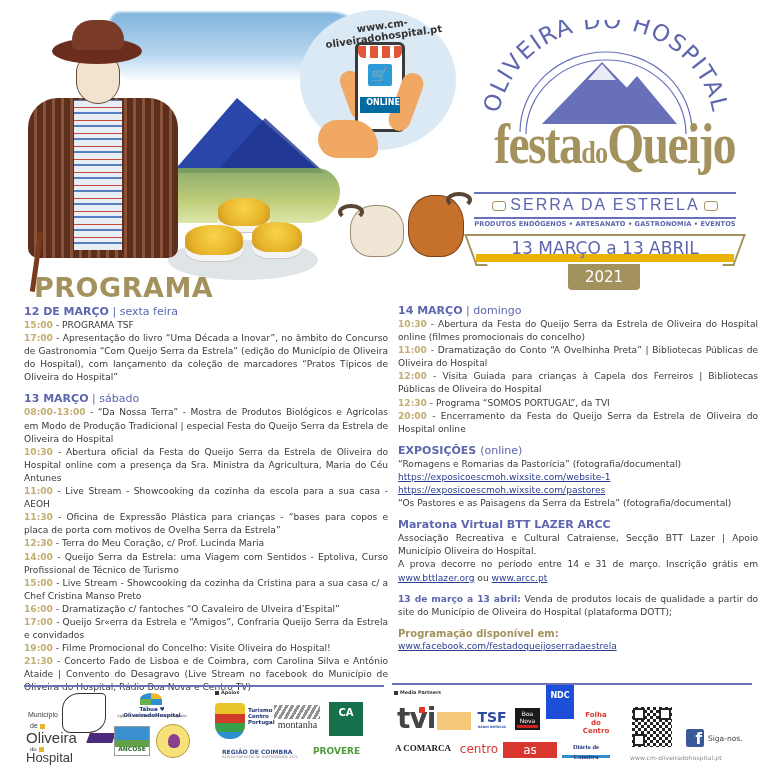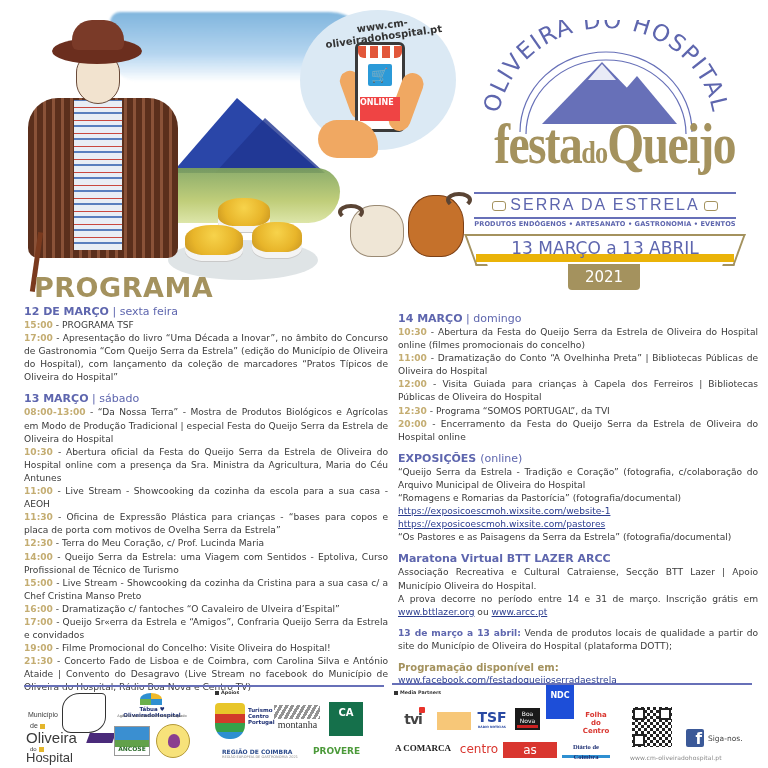--- a/index.html
+++ b/index.html
@@ -45,22 +45,22 @@
                   background: #dbe9f4; }
   .online-url { position: absolute; left: 308px; top: 20px; width: 150px; text-align: center;
                 font-family: "DejaVu Sans", sans-serif; font-weight: bold; font-size: 10px; color: #333;
                 transform: rotate(-8deg); }
   .phone { position: absolute; left: 355px; top: 42px; width: 50px; height: 90px; border-radius: 6px;
            background: #ffffff; border: 3px solid #3a3a3a; }
   .awning { position: absolute; left: 358px; top: 46px; width: 44px; height: 12px;
             background: repeating-linear-gradient(90deg, #e2573a 0 8px, #ffffff 8px 12px); border-radius: 0 0 6px 6px; }
   .cart-box { position: absolute; left: 368px; top: 64px; width: 24px; height: 22px; background: #2b9ad8; border-radius: 2px;
               color: #fff; font-size: 14px; line-height: 22px; text-align: center; }
-  .online-label { position: absolute; left: 360px; top: 97px; width: 40px; height: 24px; background: #ef4444;
-                  color: #fff; font-family: "DejaVu Sans", sans-serif; font-weight: bold; font-size: 8px; line-height: 12px; text-align: left; }
+  .online-label { position: absolute; left: 360px; top: 97px; width: 40px; height: 16px; background: #0369a1;
+                  color: #fff; font-family: "DejaVu Sans", sans-serif; font-weight: bold; font-size: 8px; line-height: 12px; text-align: right; }
   .hand { position: absolute; background: #f0a862; border-radius: 20px; }
   .hand.h1 { left: 345px; top: 70px; width: 20px; height: 50px; transform: rotate(-20deg); }
   .hand.h2 { left: 395px; top: 72px; width: 22px; height: 60px; transform: rotate(20deg); }
   .hand.h3 { left: 318px; top: 120px; width: 60px; height: 38px; border-radius: 22px 30px 10px 22px; }
 
   .goat { position: absolute; border-radius: 45% 45% 40% 40%; }
   .goat.g1 { left: 350px; top: 205px; width: 54px; height: 52px; background: #efe6d6; border: 1px solid #9a8a74; }
   .goat.g2 { left: 408px; top: 195px; width: 56px; height: 62px; background: #c5712b; border: 1px solid #7b3f15; }
   .horn { position: absolute; width: 26px; height: 16px; border: 4px solid #5a4434; border-radius: 50%; border-bottom-color: transparent; }
 
@@ -91,21 +91,21 @@
   .date-ribbon::before { left: -6px; border-right: none; transform: skewX(20deg); }
   .date-ribbon::after { right: -6px; border-left: none; transform: skewX(-20deg); }
   .year-badge { position: absolute; left: 98px; top: 244px; width: 72px; height: 26px; background: #a4925e; border-radius: 0 0 4px 4px;
                 font-family: "DejaVu Sans", sans-serif; font-size: 15px; line-height: 26px; color: #fff; text-align: center; }
 
   
   .programa-title { position: absolute; left: 34px; top: 272px; font-family: "DejaVu Sans", sans-serif; font-weight: bold;
                     font-size: 27px; color: #a4925e; letter-spacing: .5px; }
   .col { position: absolute; font-family: "DejaVu Sans", sans-serif; font-size: 9.1px; line-height: 13.1px; color: #3a3a3a; text-align: justify; margin-left: 6px; }
   .col.left { left: 18px; top: 305px; width: 364px; }
-  .col.right { left: 392px; top: 312px; width: 360px; }
+  .col.right { left: 392px; top: 304px; width: 360px; }
   .day-head { font-size: 11px; line-height: 14px; color: #5e66ae; margin-bottom: 0; }
   .day-head b { font-weight: bold; }
   .day-head .sep { font-weight: normal; }
   .entry { margin: 0; }
   .time { color: #c4ad72; font-weight: bold; }
   .block-gap { height: 8px; }
   .sec-head { font-weight: bold; color: #5e66ae; font-size: 11px; line-height: 14px; }
   .sec-head .light { font-weight: normal; }
   .link { color: #2b3d8f; text-decoration: underline; }
   .date-strong { font-weight: bold; color: #5e66ae; }
@@ -141,21 +141,21 @@
   .turismo-text { position: absolute; left: 248px; top: 707px; font-family: "DejaVu Sans", sans-serif; font-size: 5.5px; font-weight: bold; line-height: 6px; color: #1d2f73; }
   .montanha { left: 270px; top: 705px; width: 55px; height: 30px; }
   .montanha-graphic { position: absolute; left: 4px; top: 0; width: 46px; height: 14px; background: repeating-linear-gradient(120deg, #666 0 3px, #fff 3px 5px); opacity: .7; }
   .montanha-text { position: absolute; left: 0; top: 14px; width: 55px; font-family: "Liberation Serif", serif; font-size: 10px; color: #333; text-align: center; }
   .ca { left: 329px; top: 702px; width: 34px; height: 34px; background: #15704b; color: #fff; font-family: "DejaVu Sans", sans-serif; font-weight: bold; font-size: 10px; text-align: center; line-height: 22px; }
   .regiao { position: absolute; left: 222px; top: 748px; font-family: "DejaVu Sans", sans-serif; font-weight: bold; font-size: 6px; color: #2c4c8c; }
   .regiao small { display: block; font-size: 3.5px; font-weight: normal; color: #888; }
   .provere { position: absolute; left: 313px; top: 746px; font-family: "DejaVu Sans", sans-serif; font-weight: bold; font-size: 9px; color: #4c9a3a; }
 
   .media { position: absolute; font-family: "DejaVu Sans", sans-serif; font-weight: bold; text-align: center; }
-  .tvi { left: 397px; top: 707px; width: 32px; height: 24px; font-size: 14px; line-height: 24px; color: #444; letter-spacing: -1px; }
+  .tvi { left: 397px; top: 707px; width: 32px; height: 24px; font-size: 28px; line-height: 24px; color: #444; letter-spacing: -1px; }
   .tvi::after { content: ""; position: absolute; right: 4px; top: 0; width: 6px; height: 6px; background: #e8322a; border-radius: 1px; }
   .portugal { left: 437px; top: 712px; width: 34px; height: 18px; background: #f7c778; }
   .tsf { left: 477px; top: 708px; width: 30px; height: 22px; font-size: 14px; line-height: 18px; color: #2a4aa3; }
   .tsf small { display: block; font-size: 3px; line-height: 3px; color: #2a4aa3; }
   .boanova { left: 515px; top: 708px; width: 25px; height: 22px; background: #1a1a1a; color: #fff; font-size: 6px; line-height: 7px; font-weight: normal; padding-top: 2px; }
   .boanova::after { content: ""; position: absolute; left: 2px; bottom: 2px; width: 21px; height: 3px; background: #c22; }
   .ndc { left: 546px; top: 685px; width: 28px; height: 34px; background: #1d4ed8; color: #fff; font-size: 8px; line-height: 22px; }
   .folha { left: 582px; top: 711px; width: 28px; height: 18px; color: #d9362f; font-size: 7px; line-height: 8px; }
   .acomarca { left: 394px; top: 742px; width: 58px; height: 16px; font-family: "Liberation Serif", serif; font-size: 9px; line-height: 12px; color: #222; }
   .centrotv { left: 454px; top: 741px; width: 50px; height: 16px; color: #d9362f; font-size: 12px; line-height: 16px; font-weight: normal; }
@@ -282,21 +282,20 @@
   <div class="entry"><span class="time">12:00</span><span> - Visita Guiada para crianças à Capela dos Ferreiros | Bibliotecas Públicas de Oliveira do Hospital</span></div>
   <div class="entry"><span class="time">12:30</span><span> - Programa “SOMOS PORTUGAL”, da TVI</span></div>
   <div class="entry"><span class="time">20:00</span><span> - Encerramento da Festa do Queijo Serra da Estrela de Oliveira do Hospital online</span></div>
 
   <div class="block-gap"></div>
 
   <div class="sec-head">
     <span>EXPOSIÇÕES</span>
     <span class="light">(online)</span>
   </div>
-  <div class="entry">“Queijo Serra da Estrela - Tradição e Coração” (fotografia, c/colaboração do Arquivo Municipal de Oliveira do Hospital</div>
   <div class="entry">“Romagens e Romarias da Pastorícia” (fotografia/documental)</div>
   <div class="entry"><a class="link">https://exposicoescmoh.wixsite.com/website-1</a></div>
   <div class="entry"><a class="link">https://exposicoescmoh.wixsite.com/pastores</a></div>
   <div class="entry">“Os Pastores e as Paisagens da Serra da Estrela” (fotografia/documental)</div>
 
   <div class="block-gap"></div>
 
   <div class="sec-head">Maratona Virtual BTT LAZER ARCC</div>
   <div class="entry">Associação Recreativa e Cultural Catraiense, Secção BTT Lazer | Apoio Município Oliveira do Hospital.</div>
   <div class="entry"><span>A prova decorre no período entre  14 e 31 de março. Inscrição grátis em </span><a class="link">www.bttlazer.org</a><span> ou </span><a class="link">www.arcc.pt</a></div>

